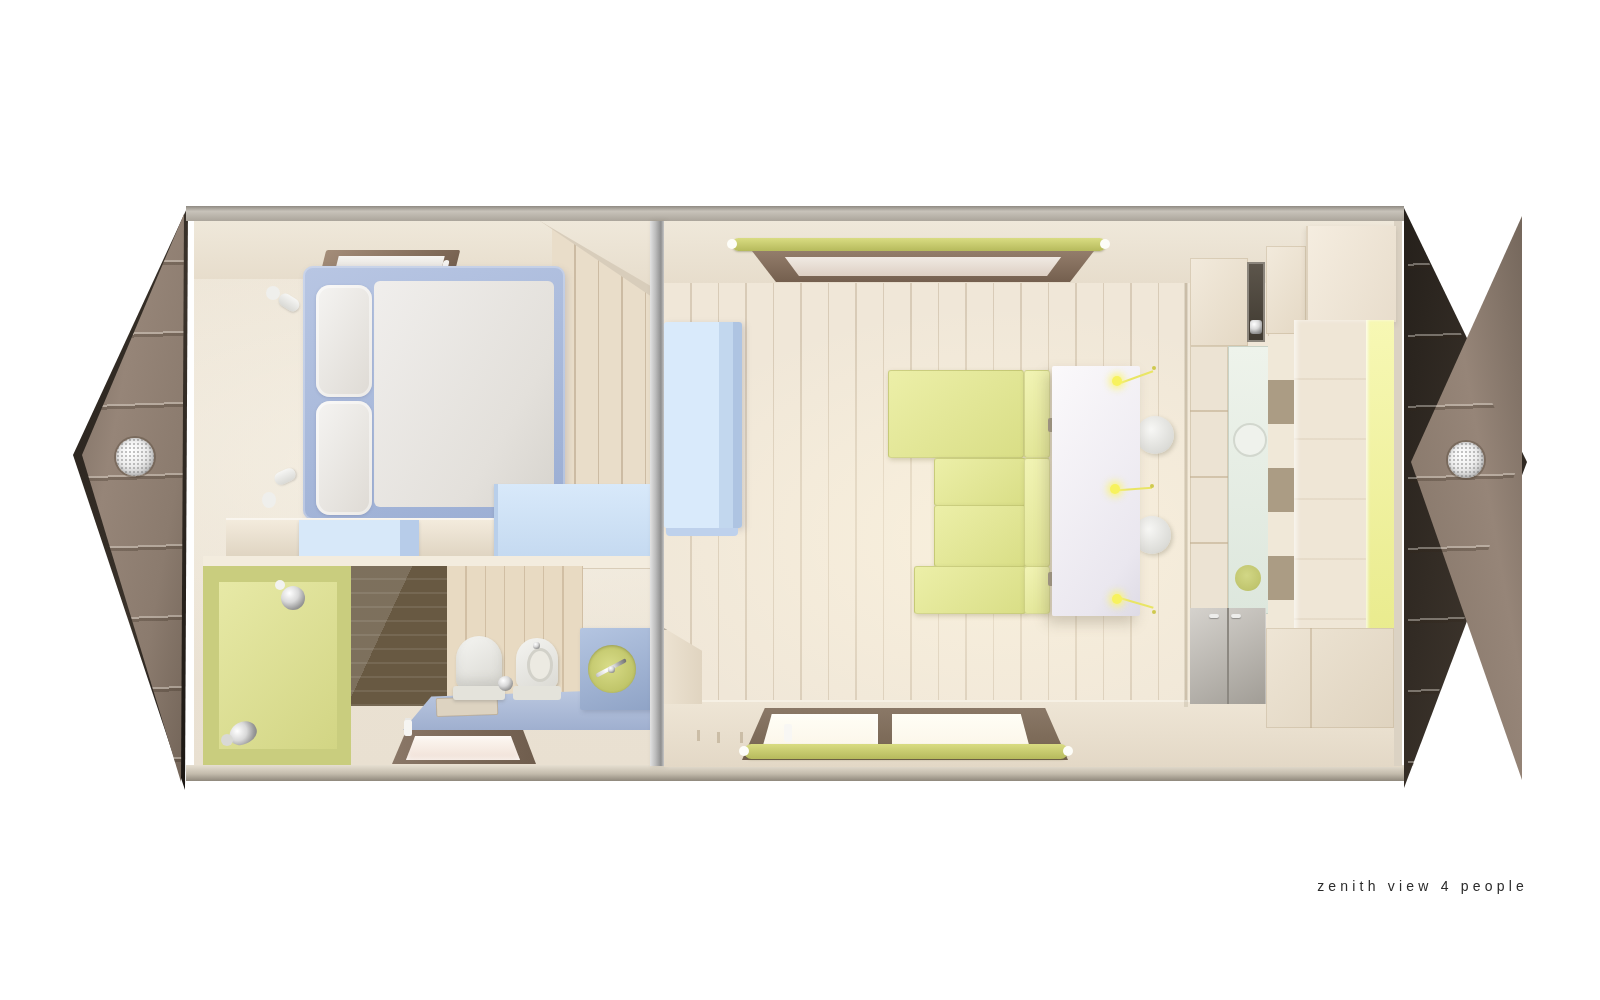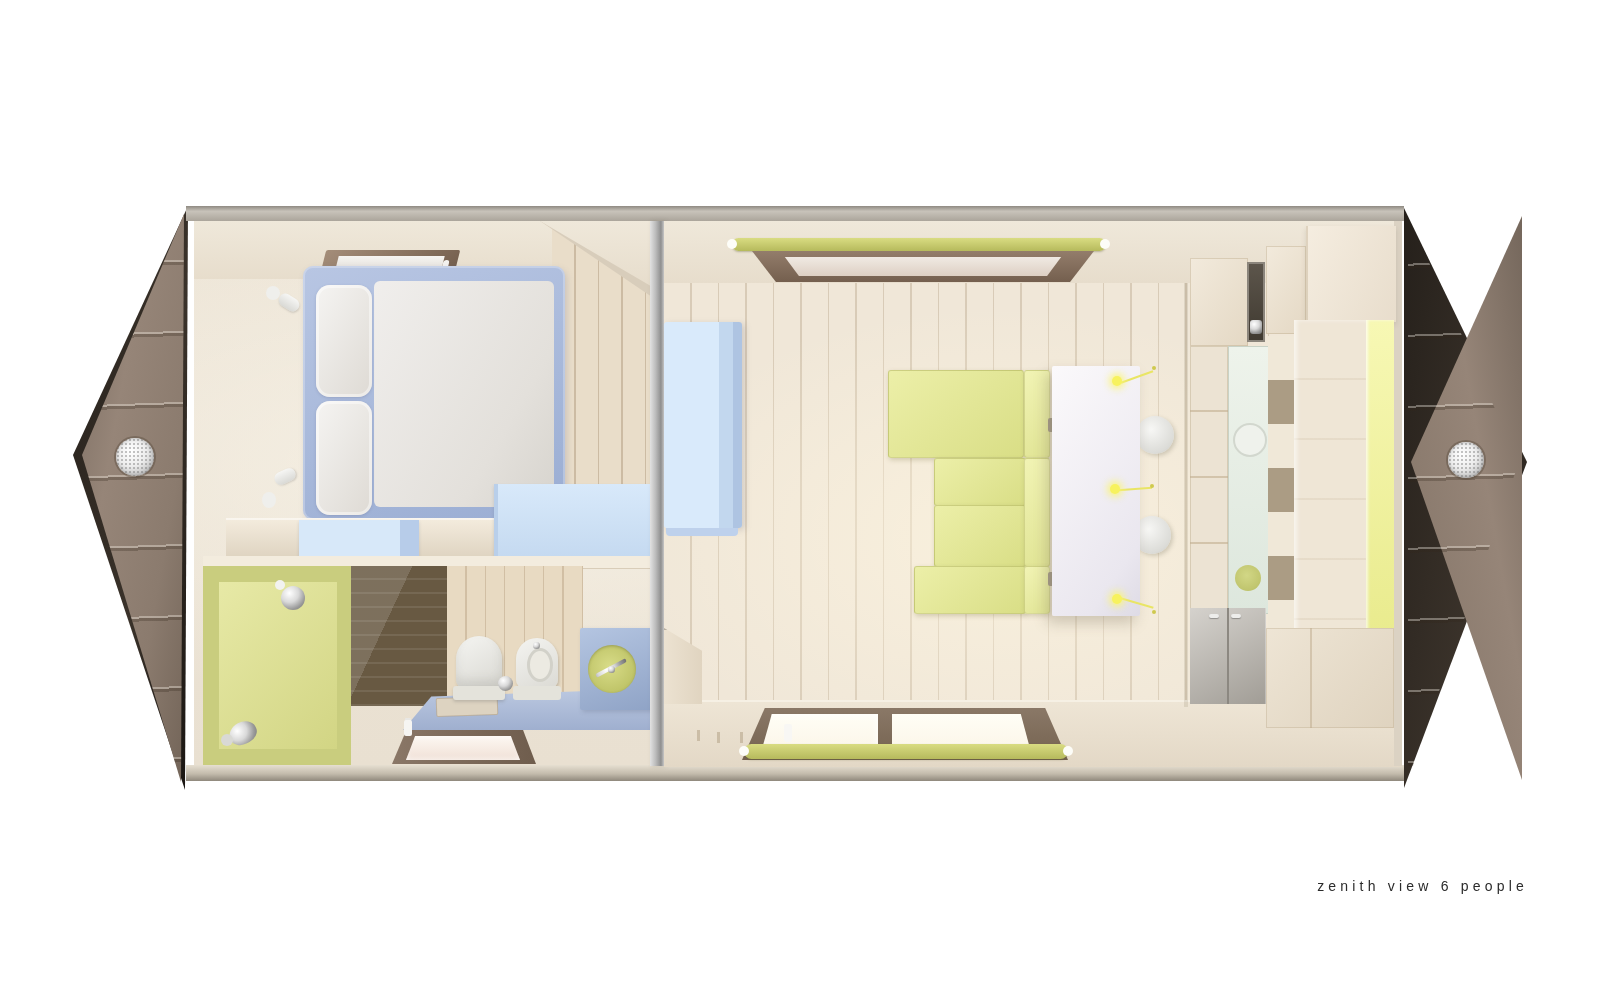--- a/index.html
+++ b/index.html
@@ -214,15 +214,15 @@
   <div class="a" style="left:1366px;top:320px;width:28px;height:320px;background:linear-gradient(180deg,#f7f8b4,#e9eb8d);box-shadow:inset 2px 0 3px rgba(255,255,255,.7);"></div>
   <div class="a" style="left:1190px;top:608px;width:76px;height:96px;background:linear-gradient(150deg,#d5d2cd,#a19d96);box-shadow:inset -1px 0 0 rgba(255,255,255,.3);">
     <div class="a" style="left:37px;top:0;width:2px;height:96px;background:#8c8881;"></div>
     <div class="a" style="left:19px;top:6px;width:10px;height:4px;background:#ededeb;border-radius:2px;box-shadow:0 1px 1px rgba(60,60,60,.4);"></div>
     <div class="a" style="left:41px;top:6px;width:10px;height:4px;background:#ededeb;border-radius:2px;box-shadow:0 1px 1px rgba(60,60,60,.4);"></div>
   </div>
   <div class="a" style="left:1266px;top:628px;width:128px;height:100px;background:linear-gradient(135deg,#eee5d5,#dfd3bf);box-shadow:inset 0 0 0 1px rgba(190,172,142,.4);">
     <div class="a" style="left:44px;top:0;width:2px;height:100px;background:rgba(190,170,140,.5);"></div>
   </div>
 
-  <div class="a caption" style="right:72px;top:878px;">zenith view 6 people</div>
+  <div class="a caption" style="right:72px;top:878px;">zenith view 4 people</div>
 
 </div>
 
 </body></html>

